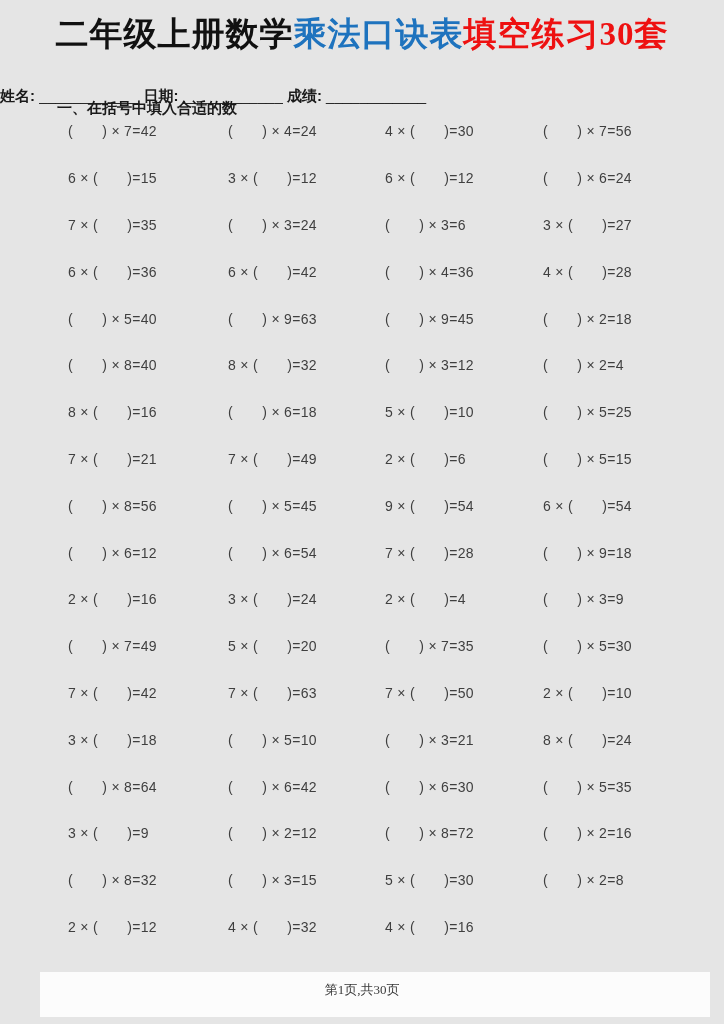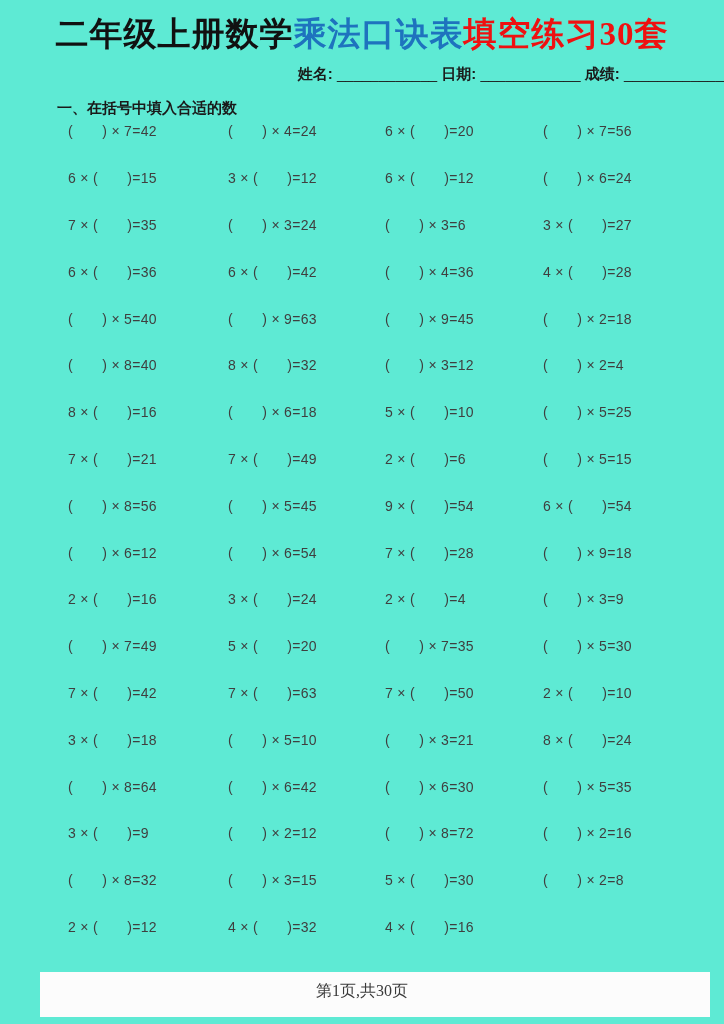--- a/index.html
+++ b/index.html
@@ -8,41 +8,41 @@
     background: #ffffff;
     width: 724px;
     height: 1024px;
     overflow: hidden;
     font-family: "Liberation Sans", sans-serif;
   }
   .page {
     position: relative;
     width: 724px;
     height: 1024px;
-    background: #5eead4;
+    background: #e5e5e5;
     text-decoration: underline;
   }
   .title {
     position: absolute;
     top: 12px;
     left: 0;
     width: 724px;
     text-align: center;
     font-family: "Liberation Serif", "DejaVu Serif", serif;
     font-weight: bold;
     font-size: 33px;
     letter-spacing: 1px;
     white-space: nowrap;
   }
   .header-line {
     position: absolute;
-    top: 65px;
+    top: 87px;
     left: 0;
     width: 724px;
-    text-align: right;
+    text-align: left;
     font-size: 15px;
     font-weight: bold;
     color: #1a1a1a;
     white-space: pre;
   }
   .header-line .blank {
     font-weight: normal;
     letter-spacing: 0;
     color: #1a1a1a;
   }
@@ -78,42 +78,42 @@
     width: 670px;
     height: 45px;
     background: #fcfcfc;
   }
   .footer {
     position: absolute;
     top: 981px;
     left: 0;
     width: 724px;
     text-align: center;
-    font-size: 16px;
+    font-size: 13px;
     color: #3a3a3a;
     font-family: "Liberation Serif", "DejaVu Serif", serif;
   }
 </style>
 </head>
 <body>
 
 <div class="page">
 
   <div class="title">
     <span style="color: rgb(17, 17, 17);">二年级上册数学</span><span style="color: rgb(30, 115, 190);">乘法口诀表</span><span style="color: rgb(238, 17, 17);">填空练习30套</span>
   </div>
 
   <div class="header-line"><span>姓名:</span> <span class="blank">____________</span> <span>日期:</span> <span class="blank">____________</span> <span>成绩:</span> <span class="blank">____________</span></div>
 
   <div class="section-title">一、在括号中填入合适的数</div>
 
   <div class="problems-grid">
       <div class="problem">(       ) × 7=42</div>
       <div class="problem">(       ) × 4=24</div>
-      <div class="problem">6 × (       )=20</div>
+      <div class="problem">4 × (       )=30</div>
       <div class="problem">(       ) × 7=56</div>
       <div class="problem">6 × (       )=15</div>
       <div class="problem">3 × (       )=12</div>
       <div class="problem">6 × (       )=12</div>
       <div class="problem">(       ) × 6=24</div>
       <div class="problem">7 × (       )=35</div>
       <div class="problem">(       ) × 3=24</div>
       <div class="problem">(       ) × 3=6</div>
       <div class="problem">3 × (       )=27</div>
       <div class="problem">6 × (       )=36</div>

